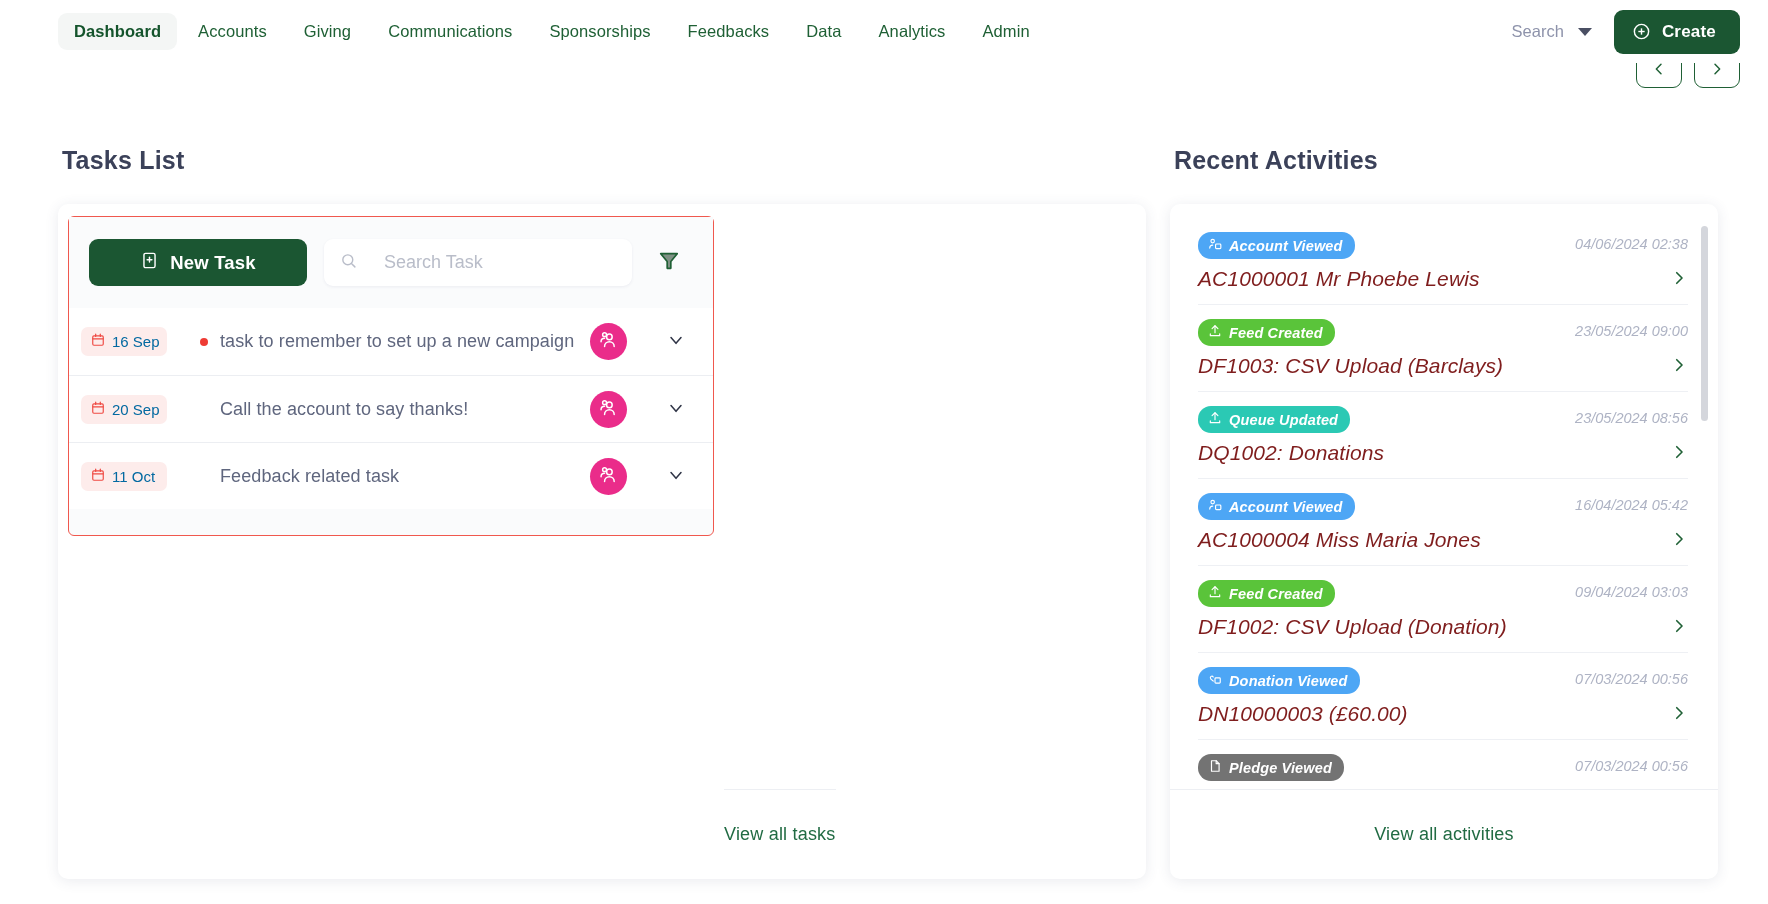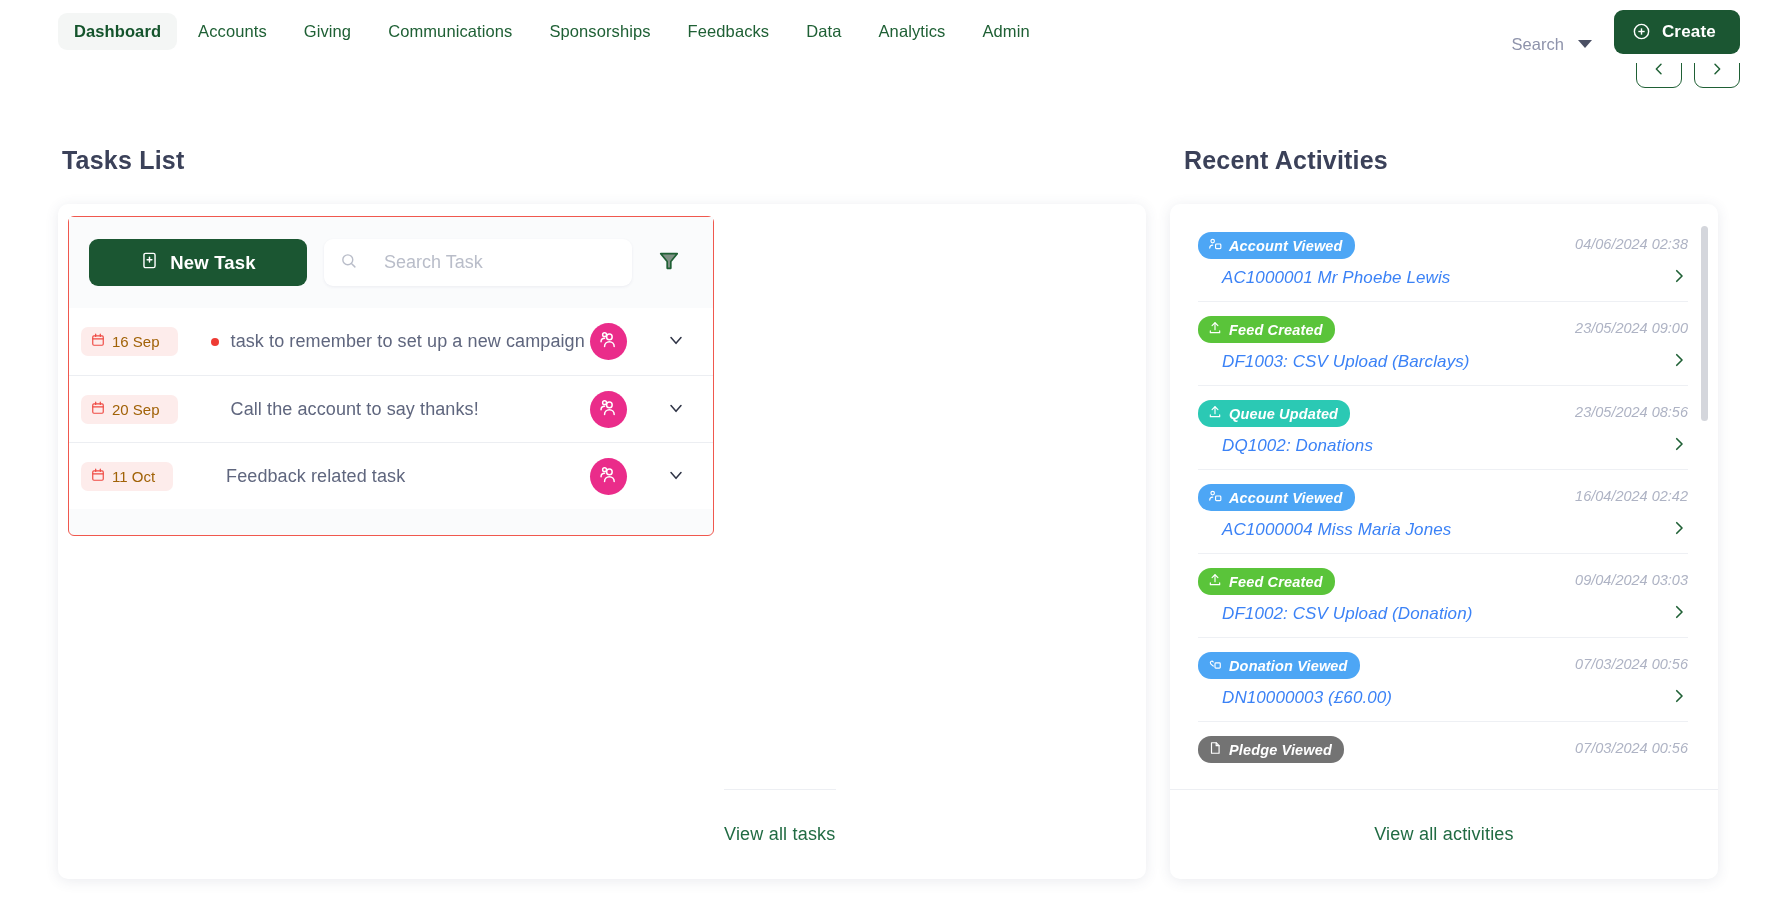--- a/index.html
+++ b/index.html
@@ -32,21 +32,21 @@
     letter-spacing: .1px;
   }
   .nav-item.active {
     background: #f4f6f5;
     font-weight: bold;
     color: #14542c;
   }
   .nav-right {
     margin-left: auto;
     display: flex;
-    align-items: flex-end;
+    align-items: center;
     gap: 18px;
   }
   .search-drop {
     display: flex; align-items: center; gap: 14px;
     font-size: 16.5px; color: #8e93ab; cursor: pointer;
     padding-right: 4px;
   }
   .caret-down {
     width: 0; height: 0;
     border-left: 7px solid transparent;
@@ -94,21 +94,21 @@
   .col-left  { width: 1088px; flex: none; }
   .col-right { width: 548px; flex: none; }
 
   .section-title {
     font-size: 25px;
     font-weight: bold;
     color: #3b4159;
     letter-spacing: .2px;
     margin: 83px 0 0 4px;
   }
-  .col-right .section-title { margin-left: 14px; }
+  .col-right .section-title { margin-left: 4px; }
 
   
   .tasks-card {
     margin-top: 29px;
     background: #fff;
     border-radius: 10px;
     box-shadow: 0 2px 14px rgba(60,70,110,.11);
     height: 675px;
     display: flex;
     flex-direction: row;
@@ -170,24 +170,24 @@
   .task-row {
     display: flex; align-items: center;
     height: 67px;
     padding: 0 24px 0 12px;
     border-top: 1px solid #eceef2;
     background: #fff;
   }
   .task-row:first-child { border-top: none; }
   .date-pill {
     background: #fdeceb;
-    color: #a16207;
+    color: #0369a1;
     font-size: 15px;
     border-radius: 7px;
-    padding: 6px 18px 6px 10px;
+    padding: 6px 7px 6px 10px;
     display: flex; align-items: center; gap: 7px;
     white-space: nowrap;
     flex: none;
     min-width: 86px;
   }
   .task-label {
     margin-left: 33px;
     font-size: 18px;
     color: #5f667e;
     display: flex; align-items: center; gap: 12px;
@@ -266,24 +266,23 @@
     font-size: 14.5px;
     color: #aeb3c4;
     padding-top: 4px;
     white-space: nowrap;
   }
   .act-bottom {
     display: flex; align-items: center;
     margin-top: 8px;
   }
   .act-desc {
-    font-size: 17px;
-    color: #3b82f6;
+    font-size: 21px;
+    color: #7f1d1d;
     letter-spacing: .1px;
-    margin-left: 24px;
   }
   .act-chev {
     margin-left: auto;
     background: none; border: none; cursor: pointer;
     display: flex; align-items: center;
   }
   .scrollbar-track {
     position: absolute;
     right: 10px; top: 22px;
     width: 7px; height: 195px;
@@ -546,21 +545,21 @@
             <div class="act-item">
               <div class="act-top">
                 <span class="badge" style="background:#4da6f5">
                   <span><svg width="14" height="14" viewBox="0 0 24 24" fill="none" stroke="#fff" stroke-width="2" stroke-linecap="round" stroke-linejoin="round">
                       <circle cx="8" cy="7" r="3"></circle>
                       <path d="M3 19c0-2.8 2.2-5 5-5"></path>
                       <rect x="13" y="12" width="9" height="8" rx="1.5"></rect>
                     </svg></span>
                   <span>Account Viewed</span>
                 </span>
-                <span class="act-time">16/04/2024 02:42</span>
+                <span class="act-time">16/04/2024 05:42</span>
               </div>
               <div class="act-bottom">
                 <span class="act-desc">AC1000004 Miss Maria Jones</span>
                 <button class="act-chev">
                   <span><svg width="18" height="18" viewBox="0 0 24 24" fill="none" stroke="#1f6035" stroke-width="2.2" stroke-linecap="round" stroke-linejoin="round">
                       <polyline points="9 5 16 12 9 19"></polyline>
                     </svg></span>
                 </button>
               </div>
             </div>

